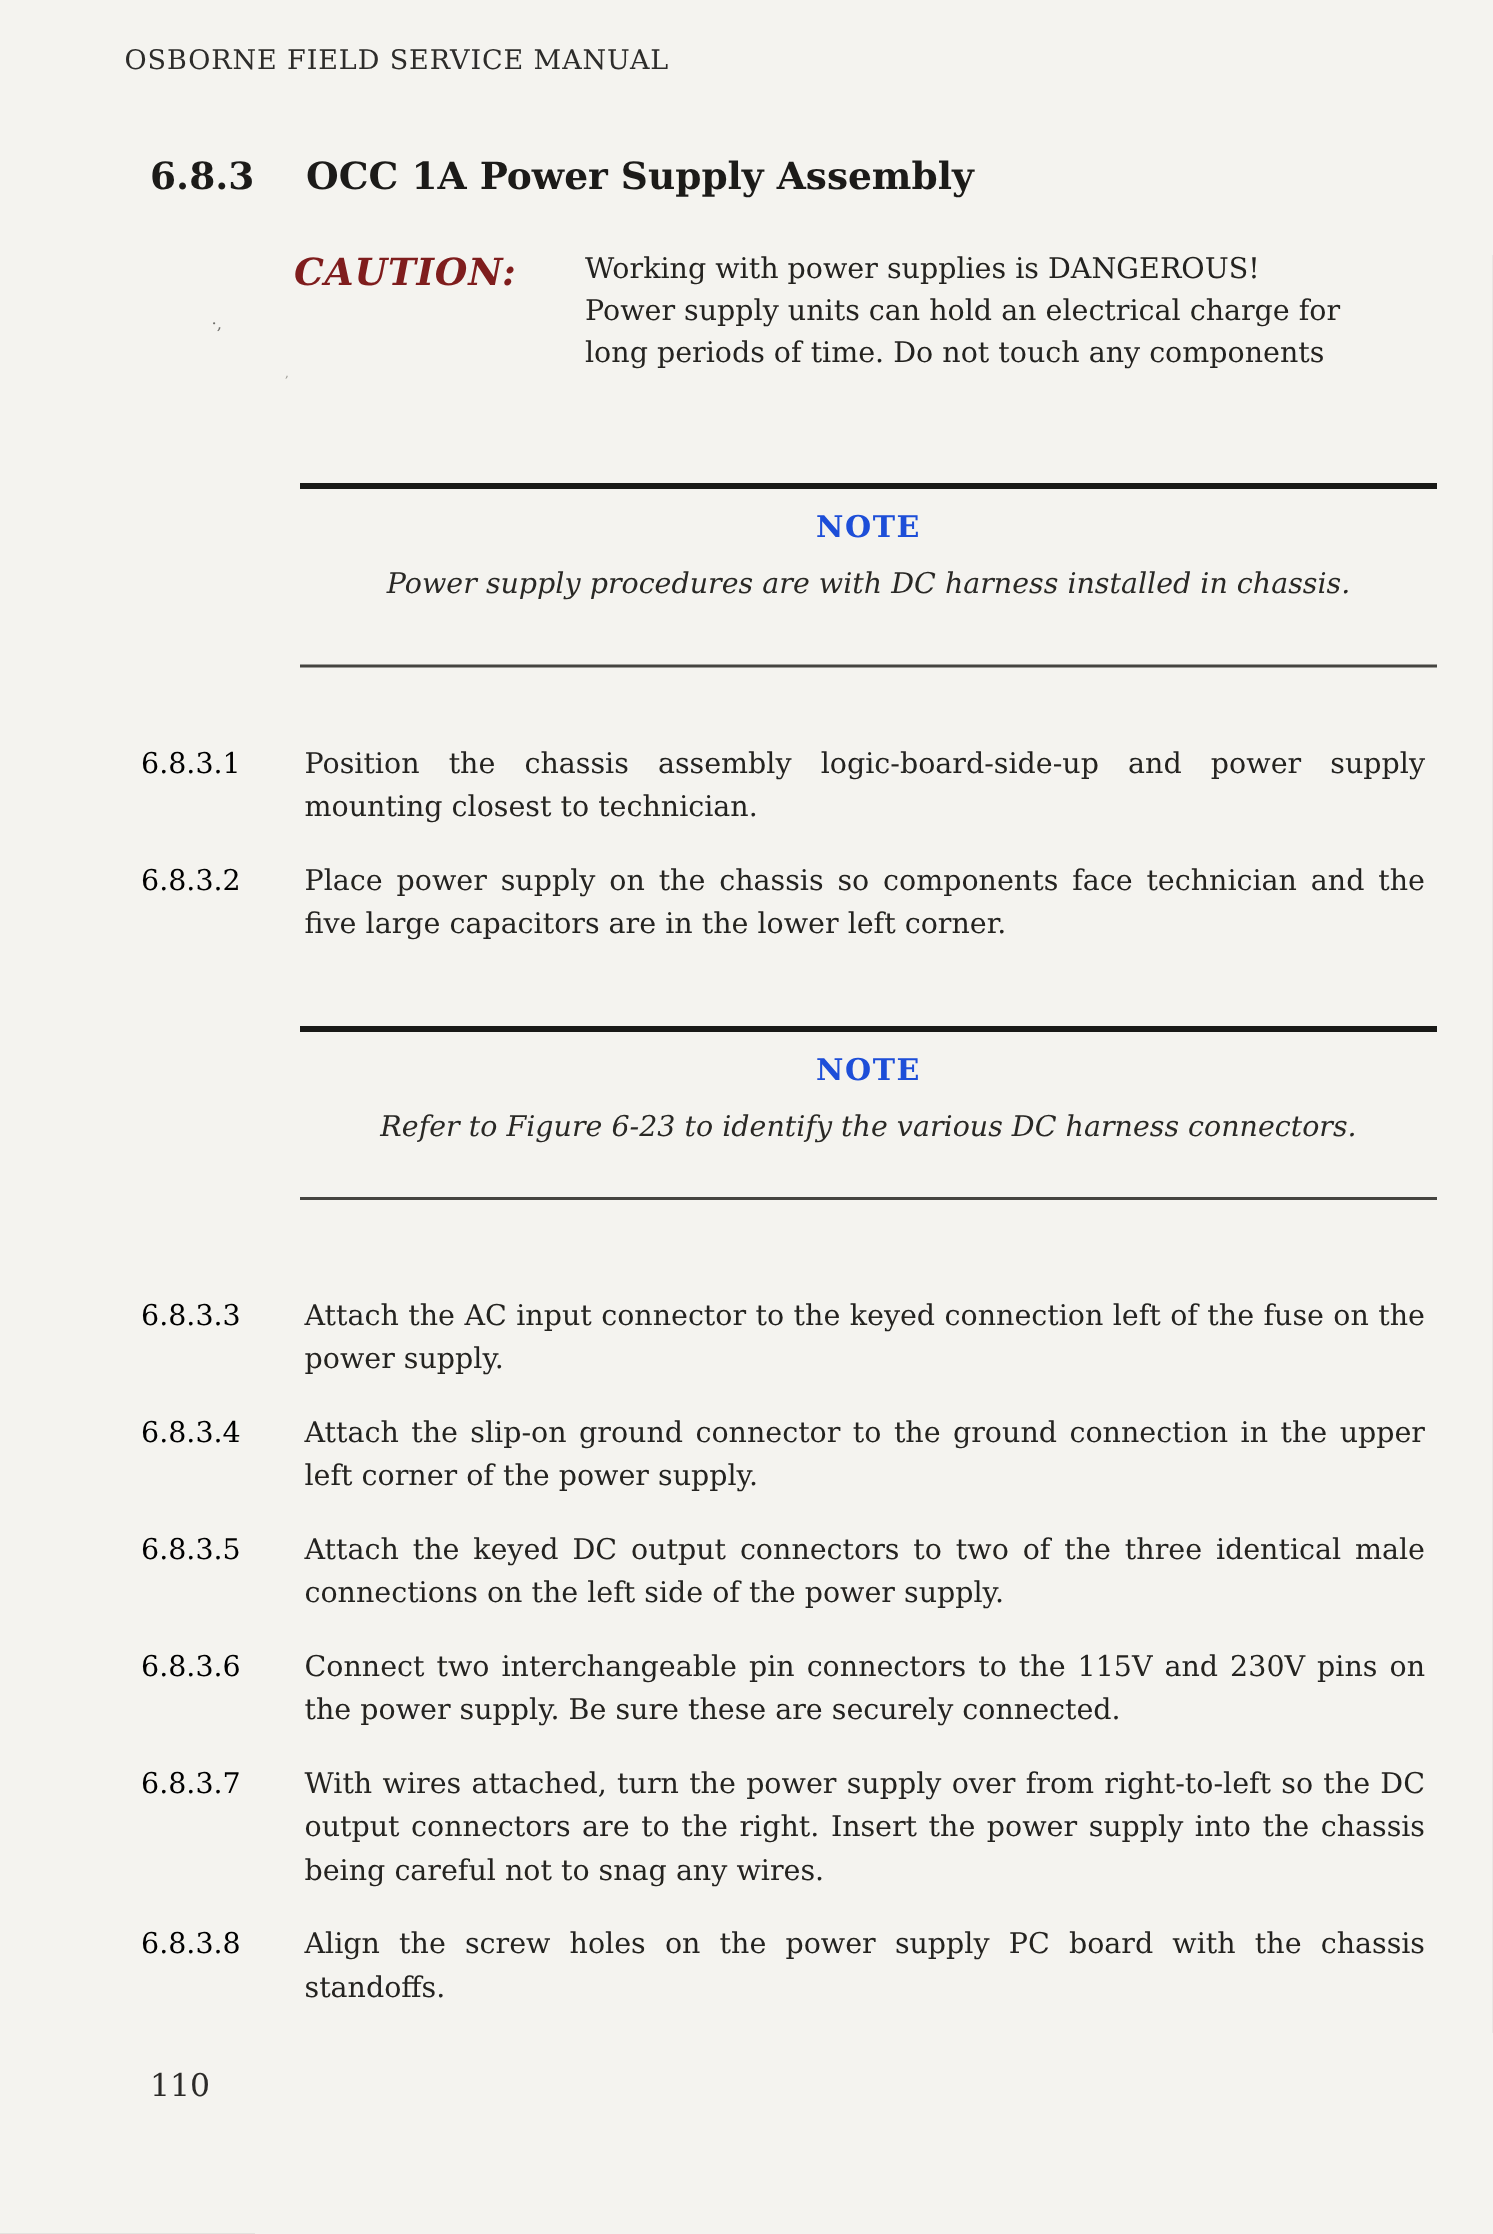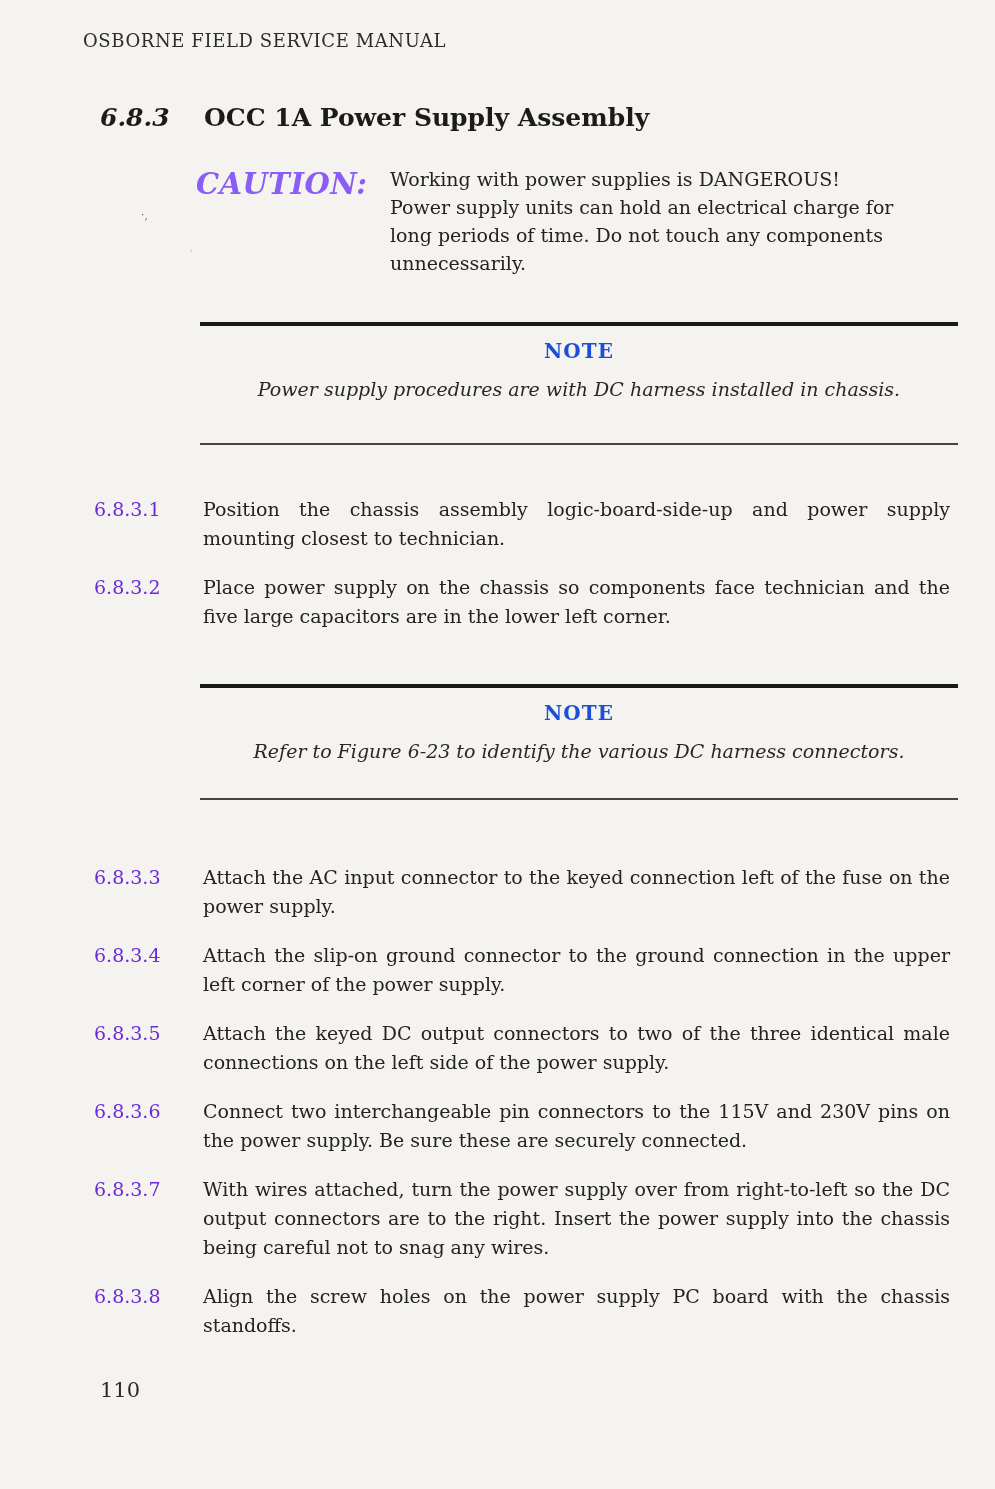--- a/index.html
+++ b/index.html
@@ -16,30 +16,30 @@
   
   .running-header{
     position:absolute;left:83px;top:30px;
     font-size:18px;letter-spacing:0.6px;color:#2d2c2a;
   }
   
   .section-heading{
     position:absolute;left:100px;top:103px;
     font-size:25px;font-weight:bold;color:#1c1b19;
   }
-  .sec-num{display:inline-block;width:104px;font-style:italic;}
+  .sec-num{display:inline-block;width:104px;}
   
   .caution{
     position:absolute;left:196px;top:165px;width:764px;
     display:flex;align-items:flex-start;
   }
   .caution-label{
     font-style:italic;font-weight:bold;
-    font-size:29px;letter-spacing:0.5px;
-    flex:0 0 194px;margin-top:2px;color:#8b5cf6;
+    font-size:25px;letter-spacing:0.5px;
+    flex:0 0 194px;margin-top:2px;color:#7f1d1d;
   }
   .caution-text{
     font-size:19px;line-height:28px;color:#242320;
   }
   
   .note{
     position:absolute;left:200px;width:758px;
     border-top:4px solid #191917;
     border-bottom:2px solid #454440;
     text-align:center;
@@ -52,21 +52,21 @@
   }
   .note-text{
     font-style:italic;font-size:19px;margin-top:15px;color:#292825;
   }
   
   .steps{position:absolute;left:94px;width:856px;}
   .steps-a{top:495px;}
   .steps-b{top:863px;}
   .step{display:flex;margin-bottom:20px;}
   .step-num{
-    flex:0 0 109px;font-size:19px;line-height:29px;color:#6d28d9;
+    flex:0 0 109px;font-size:19px;line-height:29px;color:#000000;
   }
   .step-body{
     margin:0;flex:1;font-size:19px;line-height:29px;
     text-align:justify;text-align-last:left;color:#242320;
   }
   .step-body .it{}
   
   .page-number{
     position:absolute;left:80px;top:1378px;
     font-size:21px;color:#2b2a28;margin-left:20px;
@@ -89,21 +89,20 @@
 
   <span class="speck speck-1">·,</span>
   <span class="speck speck-2">,</span>
 
   <div class="caution">
     <div class="caution-label">CAUTION:</div>
     <div class="caution-text">
       <div>Working with power supplies is DANGEROUS!</div>
       <div>Power supply units can hold an electrical charge for</div>
       <div>long periods of time. Do not touch any components</div>
-      <div>unnecessarily.</div>
     </div>
   </div>
 
   <div class="note note-1">
     <div class="note-label">NOTE</div>
     <div class="note-text">Power supply procedures are with DC harness installed in chassis.</div>
   </div>
 
   <div class="steps steps-a">
     <div class="step">

